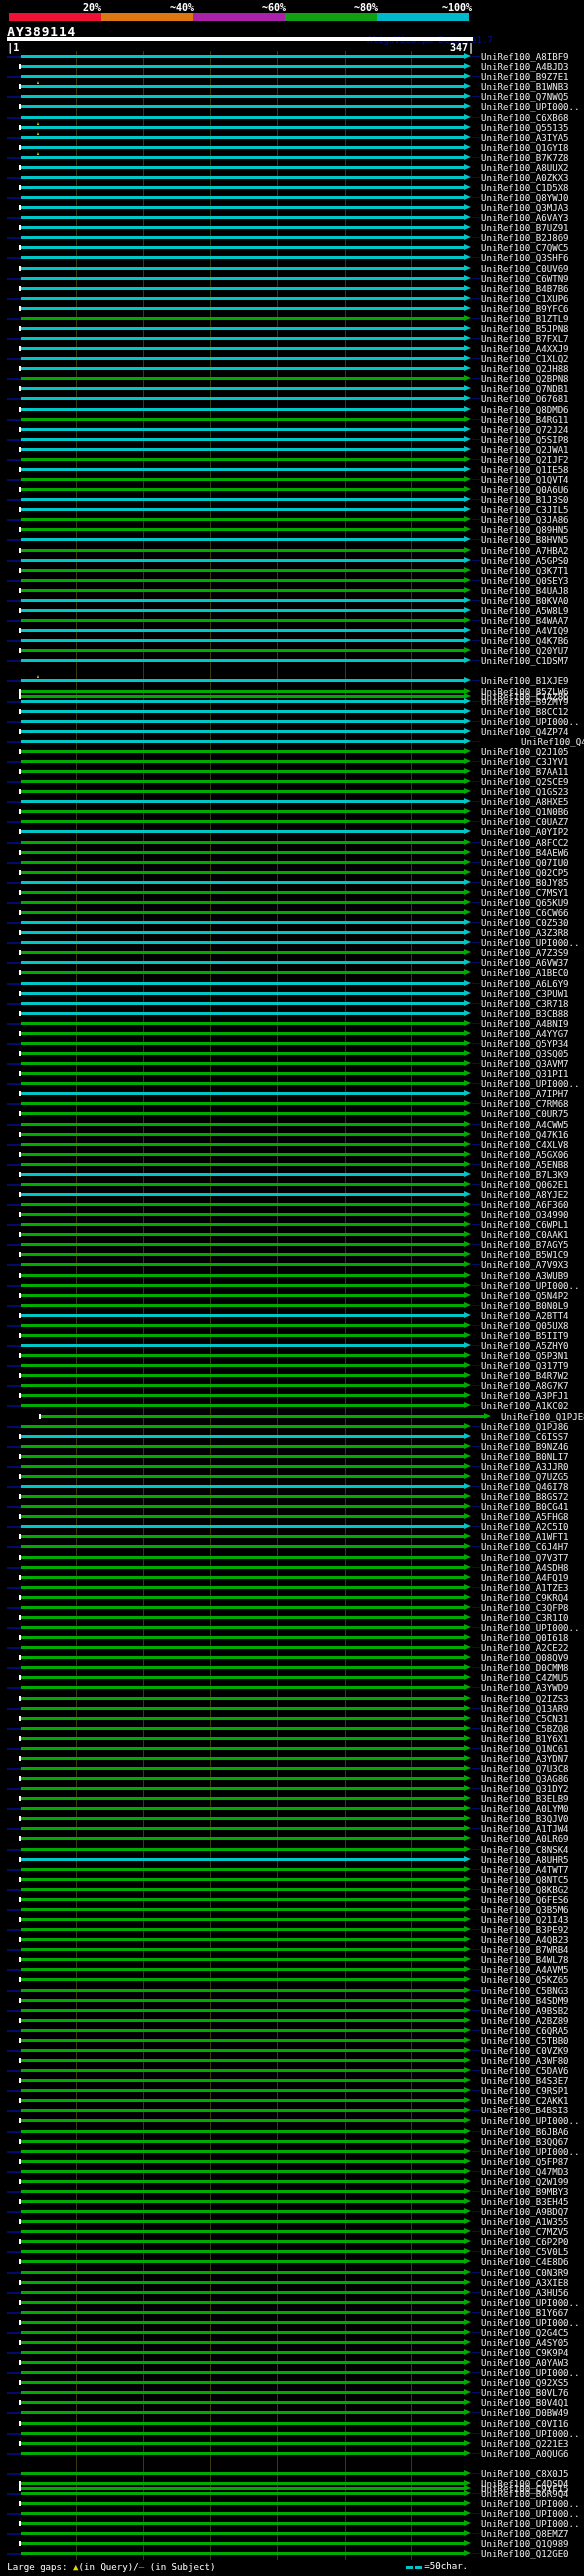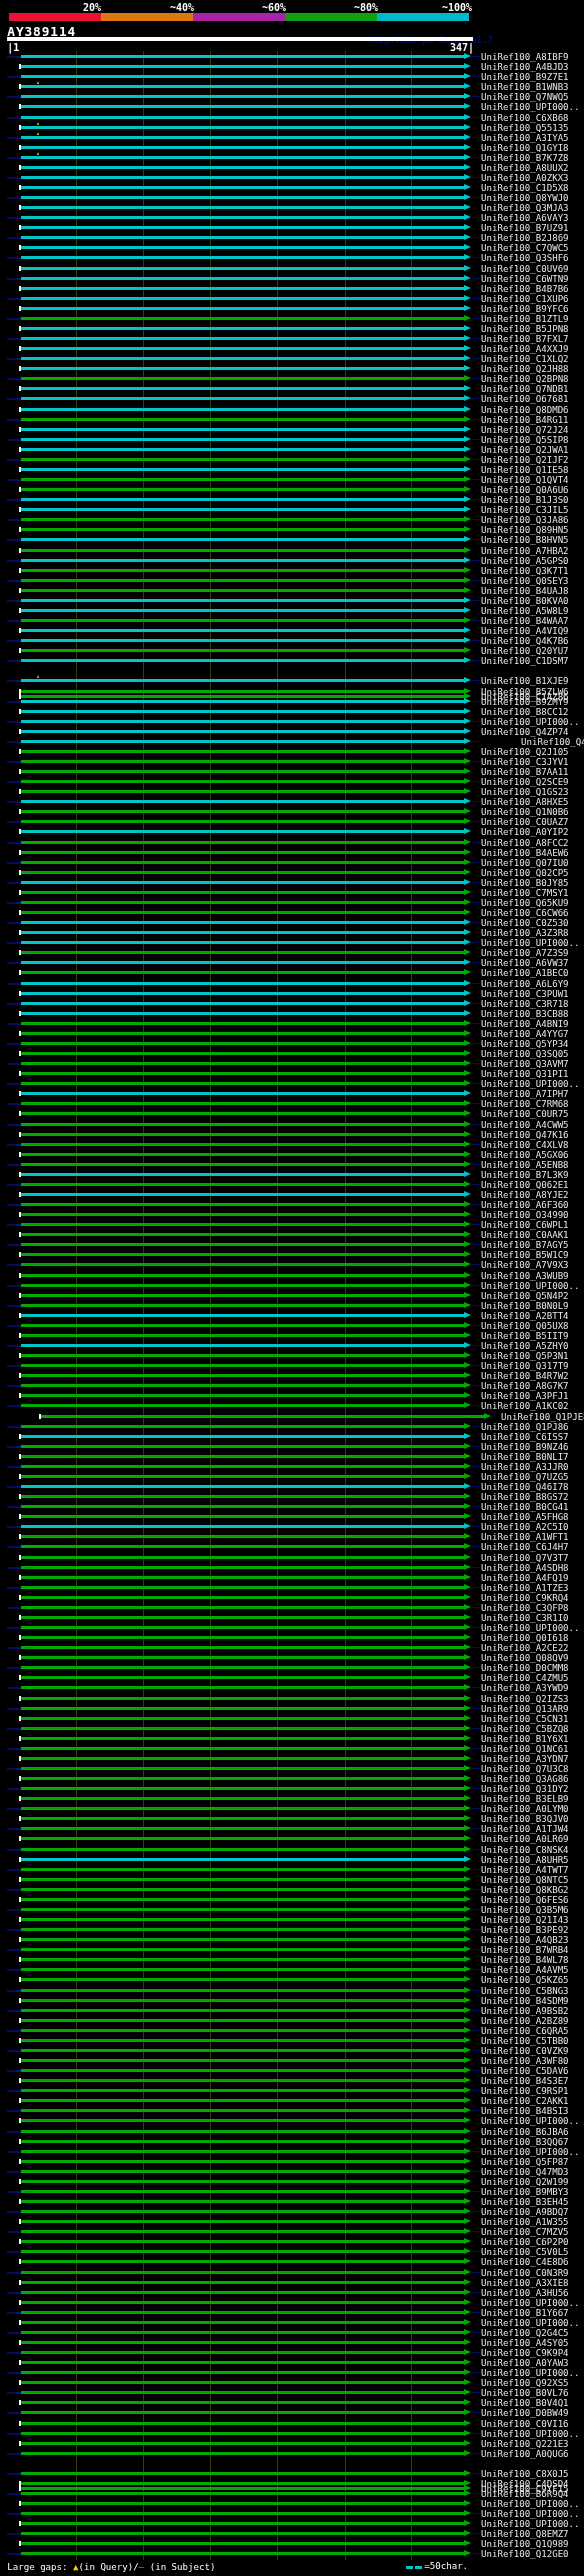--- a/index.html
+++ b/index.html
@@ -1391,21 +1391,21 @@
         <div class="arrow" style="border-left-color: rgb(0, 170, 0);"></div>
         <div class="connector" style="background: rgb(0, 13, 102);"></div>
         <div class="hit-label" style="color: rgb(232, 232, 232);">UniRef100_C9RSP1</div>
       </div>
       <div class="hit-row" style="top: 2096px;">
         <div class="starttick"></div>
         <div class="bar" style="background: rgb(0, 170, 0);"></div>
         <div class="arrow" style="border-left-color: rgb(0, 170, 0);"></div>
         <div class="hit-label" style="color: rgb(232, 232, 232);">UniRef100_C2AKK1</div>
       </div>
-      <div class="hit-row" style="top: 2106px;">
+      <div class="hit-row" style="top: 2106px; font-family: Liberation Mono, monospace;">
         <div class="leader" style="background: rgb(0, 13, 102);"></div>
         <div class="bar" style="background: rgb(0, 170, 0);"></div>
         <div class="arrow" style="border-left-color: rgb(0, 170, 0);"></div>
         <div class="connector" style="background: rgb(0, 13, 102);"></div>
         <div class="hit-label" style="color: rgb(232, 232, 232);">UniRef100_B4BSI3</div>
       </div>
       <div class="hit-row" style="top: 2116px;">
         <div class="starttick"></div>
         <div class="bar" style="background: rgb(0, 170, 0);"></div>
         <div class="arrow" style="border-left-color: rgb(0, 170, 0);"></div>

